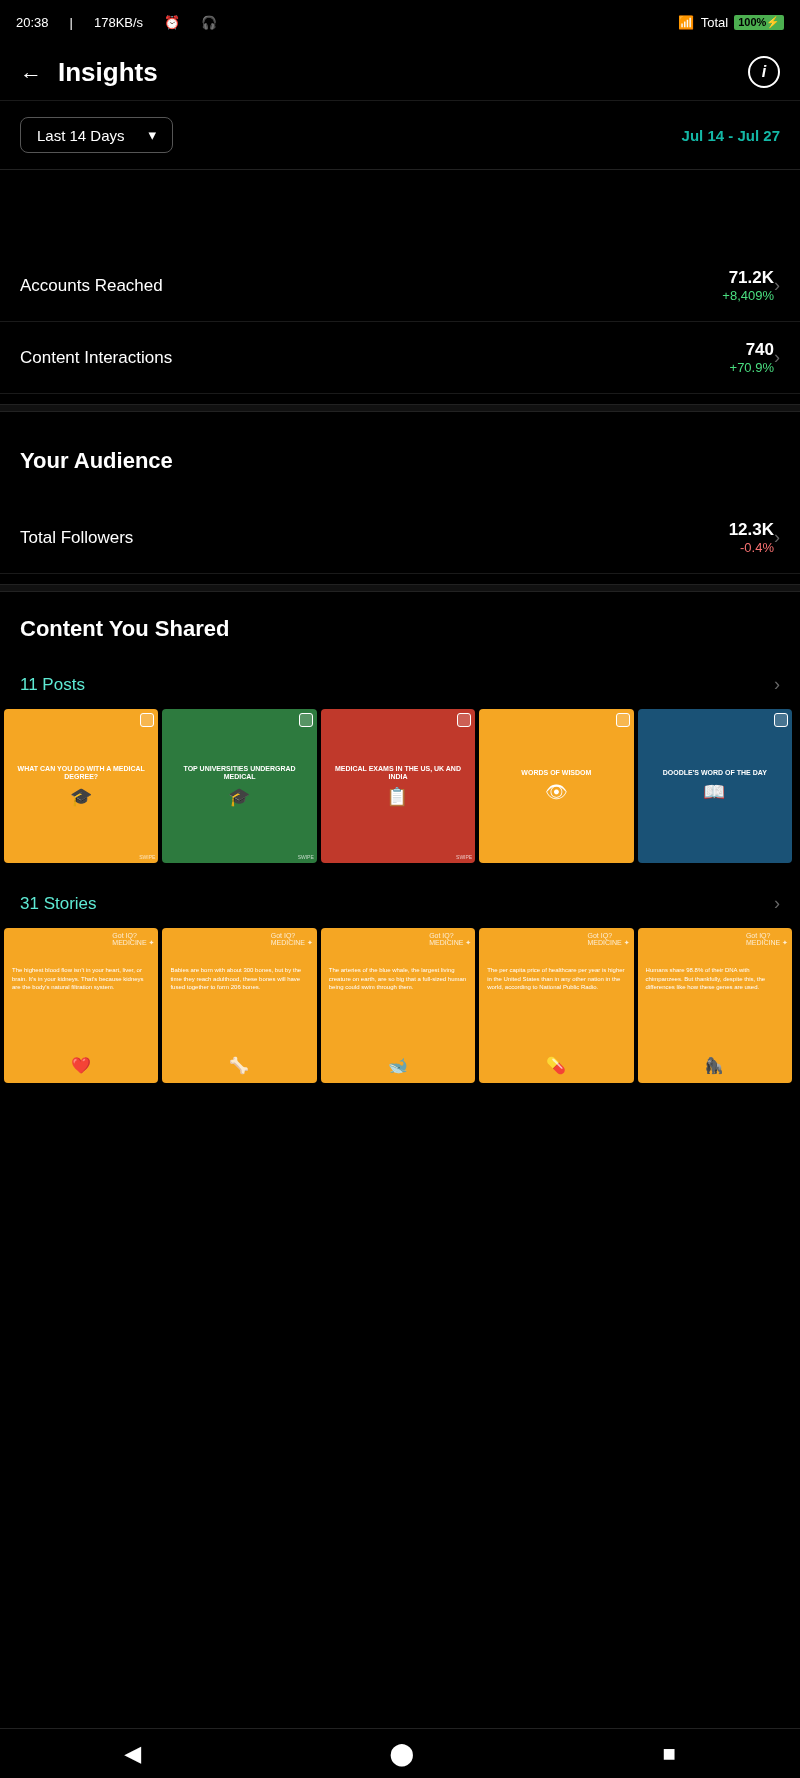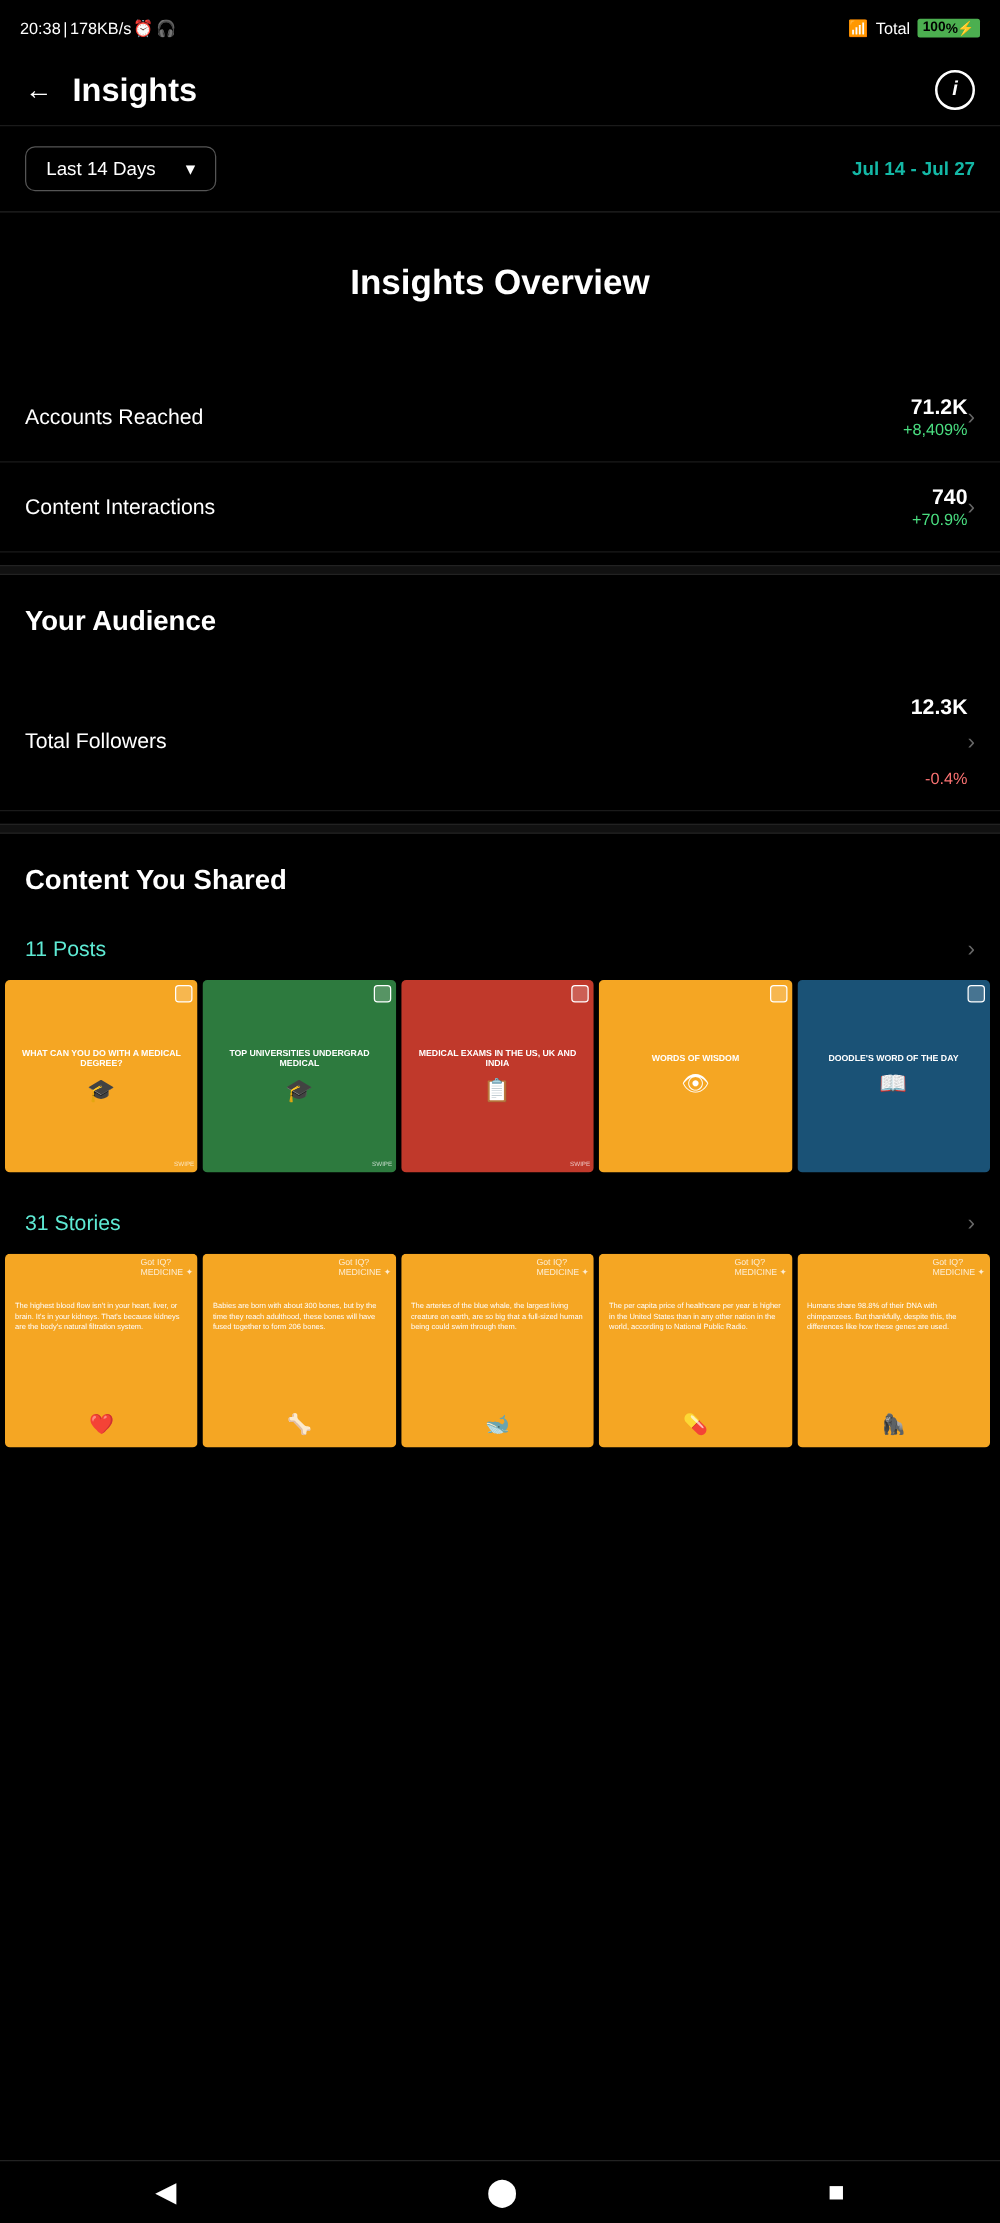--- a/index.html
+++ b/index.html
@@ -16,21 +16,21 @@
     
     .status-bar {
       display: flex;
       justify-content: space-between;
       align-items: center;
       padding: 8px 16px;
       font-size: 13px;
       color: #fff;
       height: 44px;
     }
-    .status-left { display: flex; align-items: center; gap: 2px; }
+    .status-left { display: flex; align-items: center; gap: 21px; }
     .status-right { display: flex; align-items: center; gap: 6px; }
     .battery-icon {
       display: inline-flex;
       align-items: center;
       background: #4caf50;
       border-radius: 2px;
       padding: 1px 4px;
       font-size: 11px;
       color: #000;
       font-weight: bold;
@@ -131,38 +131,38 @@
       font-weight: 600;
       color: #fff;
     }
     .stat-change-positive {
       font-size: 13px;
       color: #4ade80;
     }
     .stat-change-negative {
       font-size: 13px;
       color: #f87171;
-      margin-top: 39px;
     }
     .chevron-right {
       color: #666;
       font-size: 18px;
     }
 
     
     .section-separator {
       height: 8px;
       background: #111;
       border-top: 1px solid #222;
       border-bottom: 1px solid #222;
     }
 
     
     .audience-section {
       padding: 24px 20px 10px;
+      margin-top: 12px;
     }
     .section-title {
       font-size: 22px;
       font-weight: 700;
       margin-bottom: 8px;
     }
 
     
     .content-section {
       padding: 24px 20px 10px;
@@ -333,21 +333,20 @@
   <button class="filter-btn">
     <span>Last 14 Days</span>
     <span>▾</span>
   </button>
   <span class="date-range">Jul 14 - Jul 27</span>
 </div>
 
 <div class="divider"></div>
 
 <div class="insights-overview">
-  <div class="overview-title">Insights Overview</div>
 </div>
 
 <div class="stats-list">
   <div class="stat-item">
     <span class="stat-label">Accounts Reached</span>
     <div class="stat-right">
       <div class="stat-values">
         <div class="stat-number">71.2K</div>
         <div class="stat-change-positive">+8,409%</div>
       </div>

